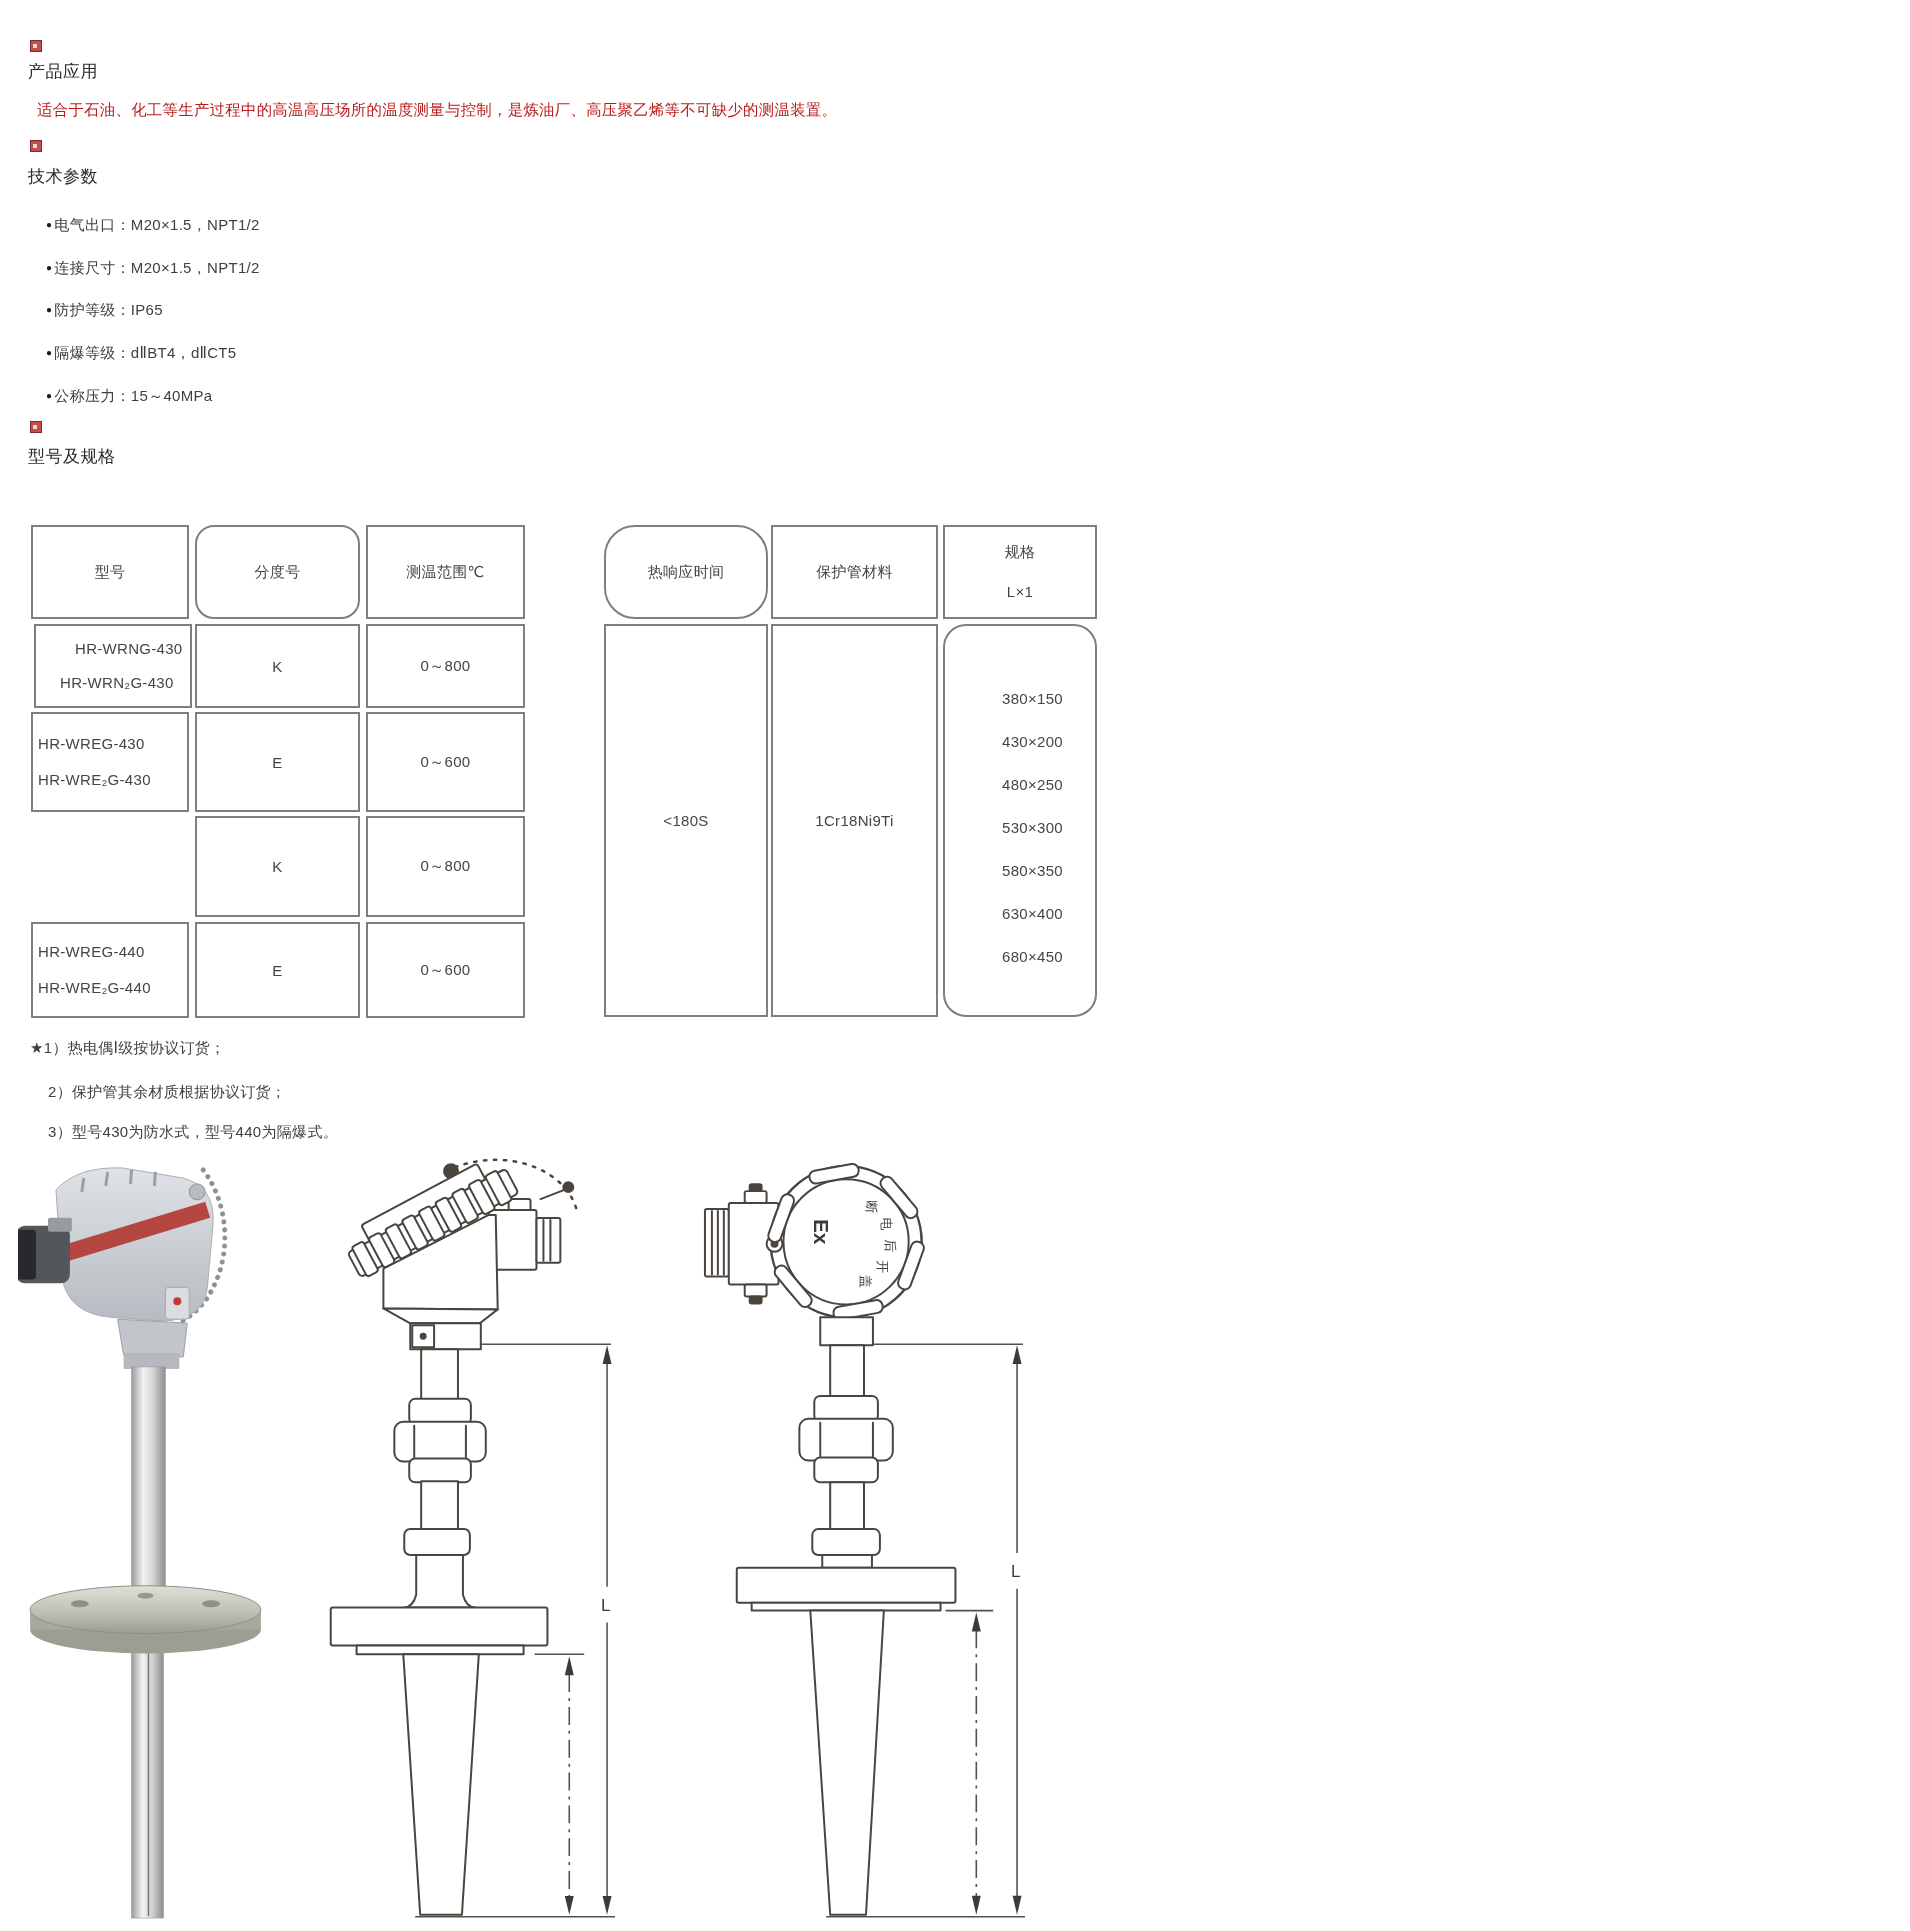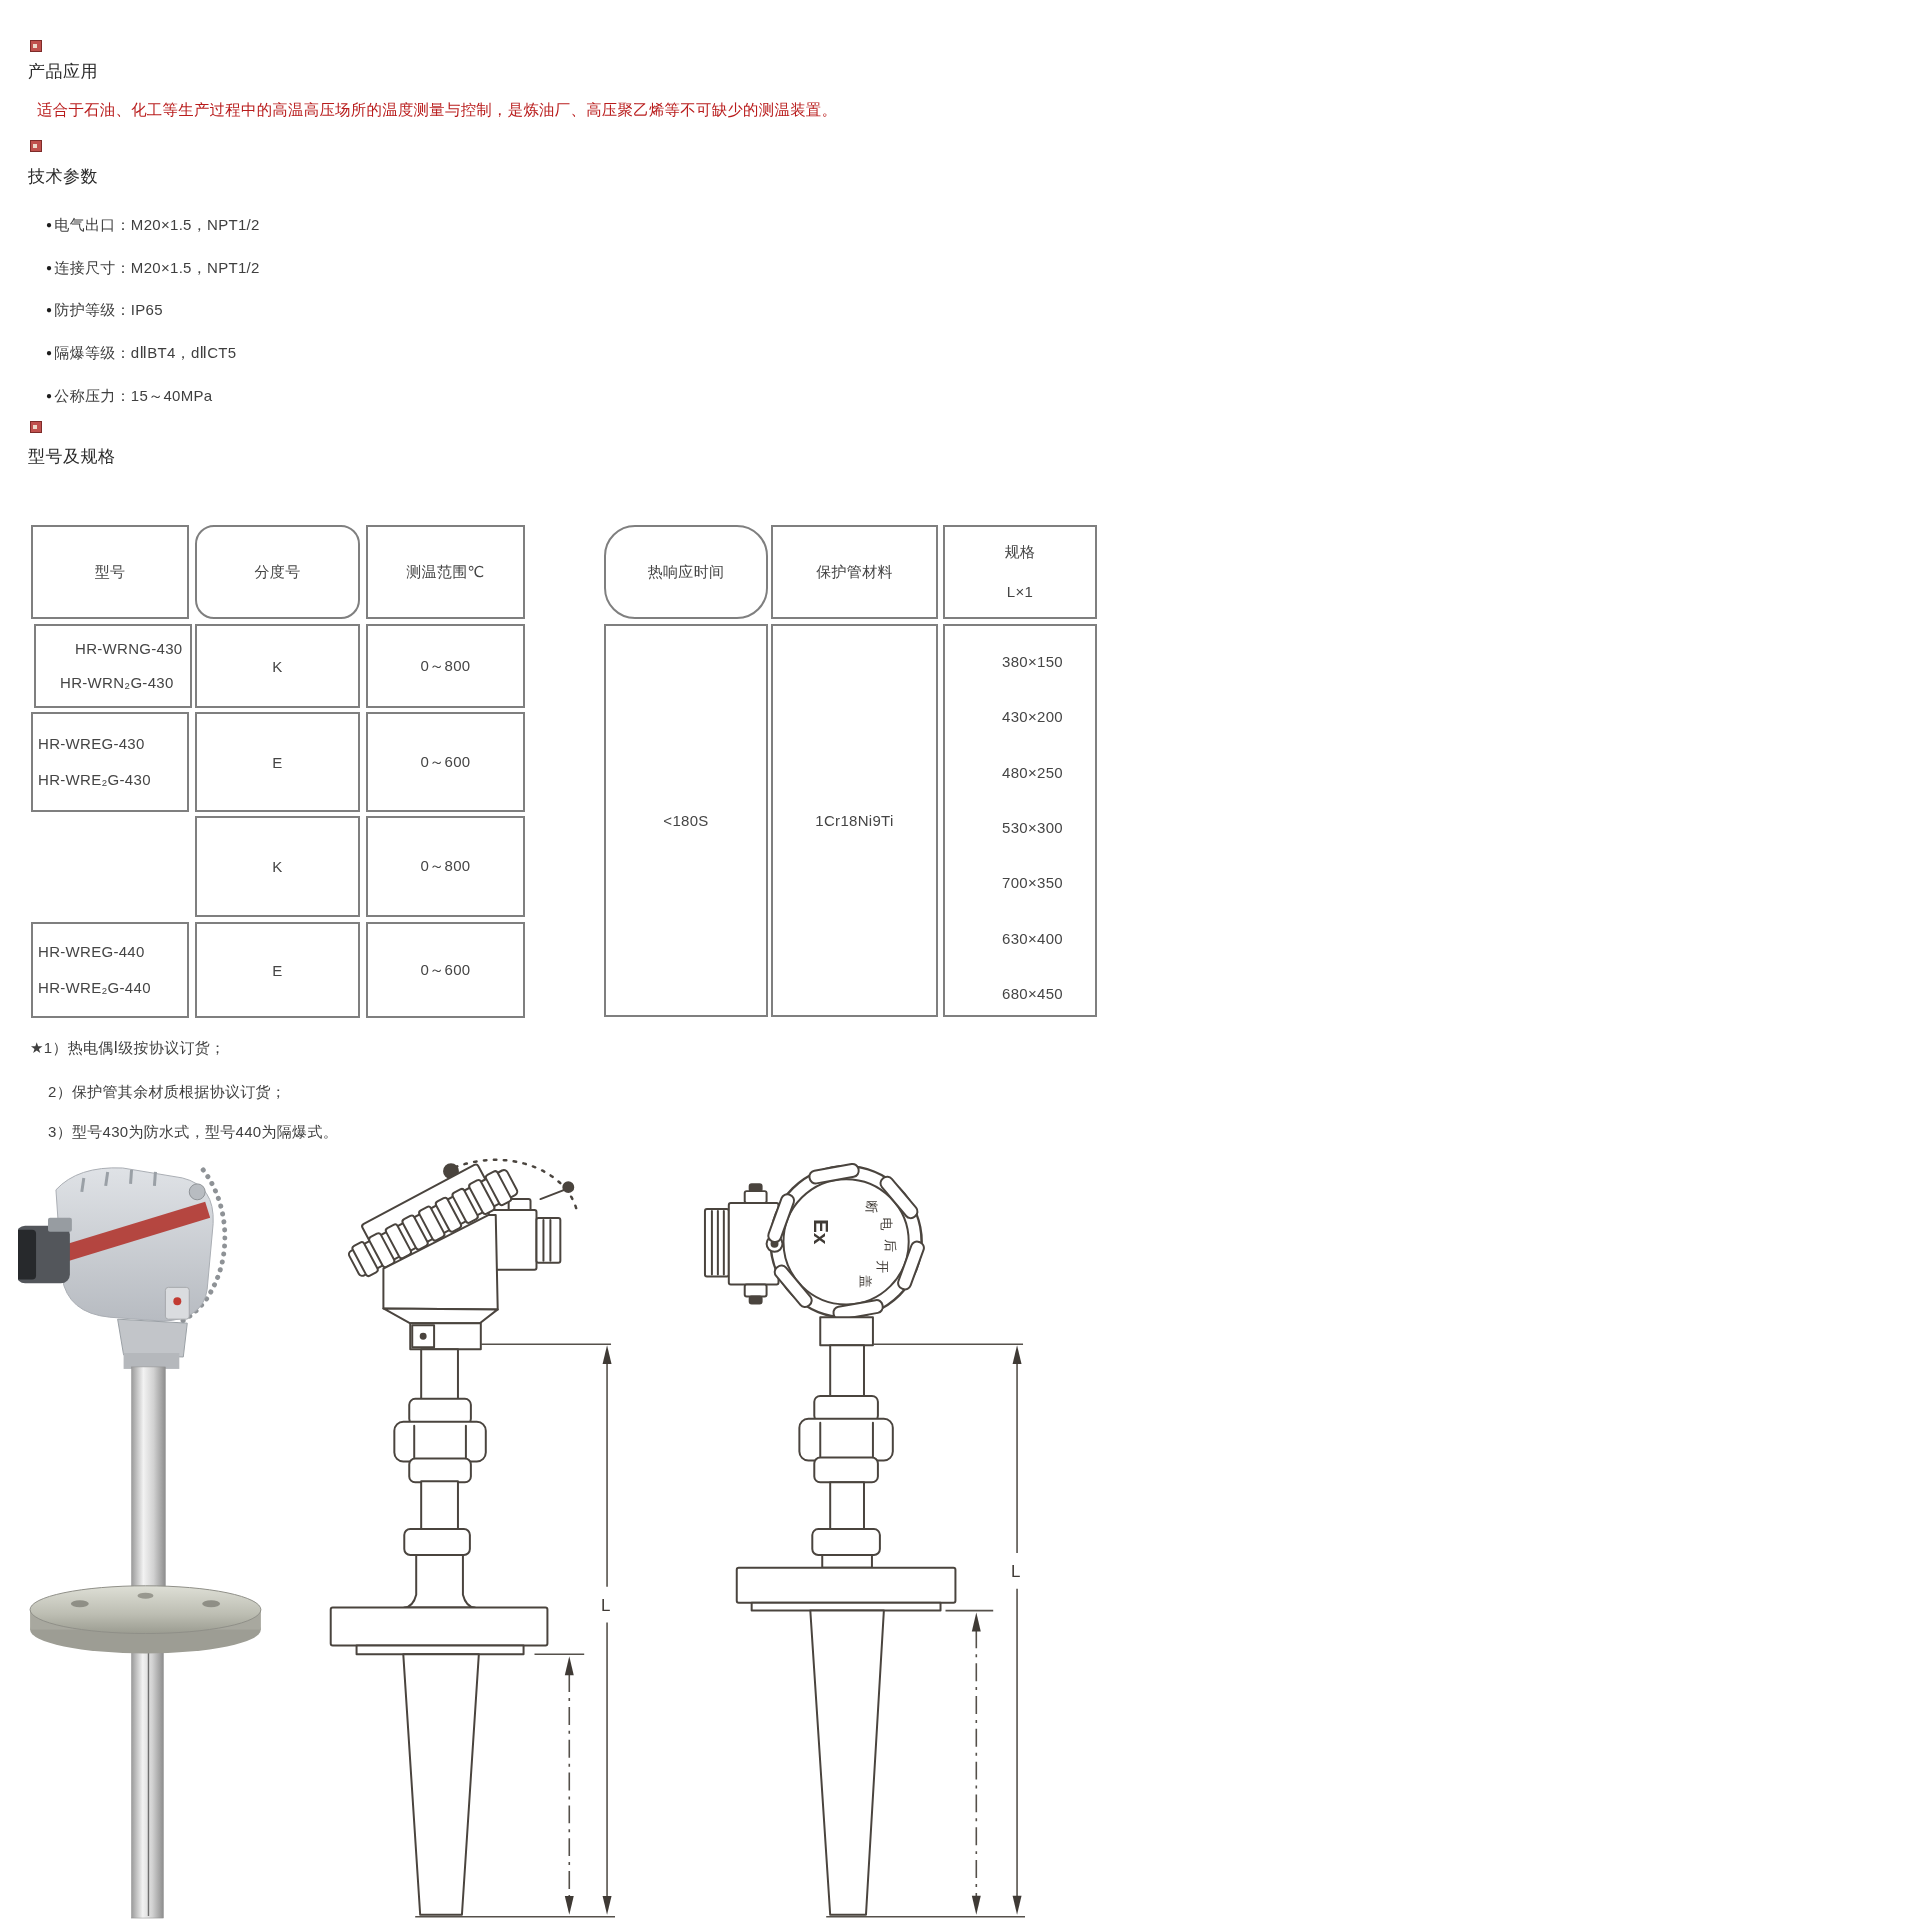--- a/index.html
+++ b/index.html
@@ -28,22 +28,22 @@
     display:flex;align-items:center;justify-content:center;
     font-size:15px;color:#454545;text-align:center;letter-spacing:0.3px;
   }
   .cell.model{
     flex-direction:column;align-items:flex-start;justify-content:center;
     padding-left:5px;text-align:left;line-height:36px;
   }
   .cell.model .ind{padding-left:15px;}
   .cell.spec-h{flex-direction:column;line-height:40px;}
   .cell.specs{
-    flex-direction:column;justify-content:space-between;line-height:43px;
-    padding-left:25px;padding-top:14px;
+    flex-direction:column;justify-content:center;line-height:43px;
+    padding-left:25px;padding-top:14px;border-radius:23px;
   }
   svg text{font-family:"Liberation Sans","DejaVu Sans",sans-serif;}
 </style>
 </head>
 <body>
 
 <div class="marker" style="left:30px;top:40px;"></div>
 <div class="abs sec-title" style="left:28px;top:60px;">产品应用</div>
 <div class="abs para" style="left:37px;top:100px;width:975px;">适合于石油、化工等生产过程中的高温高压场所的温度测量与控制，是炼油厂、高压聚乙烯等不可缺少的测温装置。</div>
 
@@ -104,21 +104,21 @@
   <div class="cell" style="left:335px;top:297px;width:159px;height:101px;">0～800</div>
   <div class="cell" style="left:335px;top:403px;width:159px;height:96px;">0～600</div>
 
   <div class="cell" style="left:573px;top:105px;width:164px;height:393px;">&lt;180S</div>
   <div class="cell" style="left:740px;top:105px;width:167px;height:393px;">1Cr18Ni9Ti</div>
   <div class="cell specs" style="left:912px;top:105px;width:154px;height:393px;">
     <span>380×150</span>
     <span>430×200</span>
     <span>480×250</span>
     <span>530×300</span>
-    <span>700×350</span>
+    <span>580×350</span>
     <span>630×400</span>
     <span>680×450</span>
   </div>
 </div>
 
 <div class="abs note-line" style="left:30px;top:1039px;">★1）热电偶Ⅰ级按协议订货；</div>
 <div class="abs note-line" style="left:48px;top:1083px;">2）保护管其余材质根据协议订货；</div>
 <div class="abs note-line" style="left:48px;top:1123px;">3）型号430为防水式，型号440为隔爆式。</div>
 
 <svg class="abs" style="left:18px;top:1162px;" width="249" height="766" viewBox="0 0 250 770">

